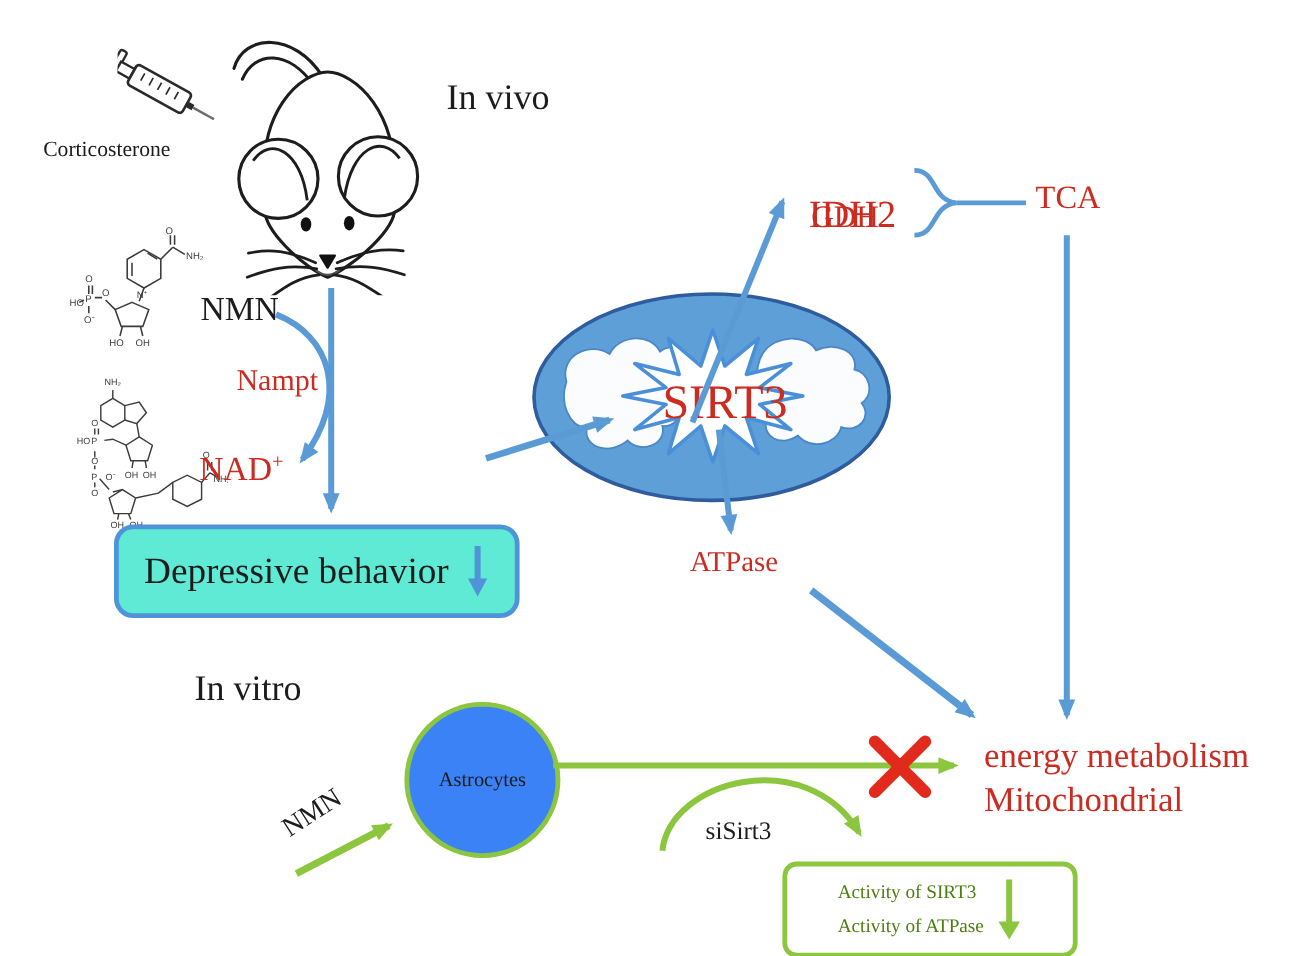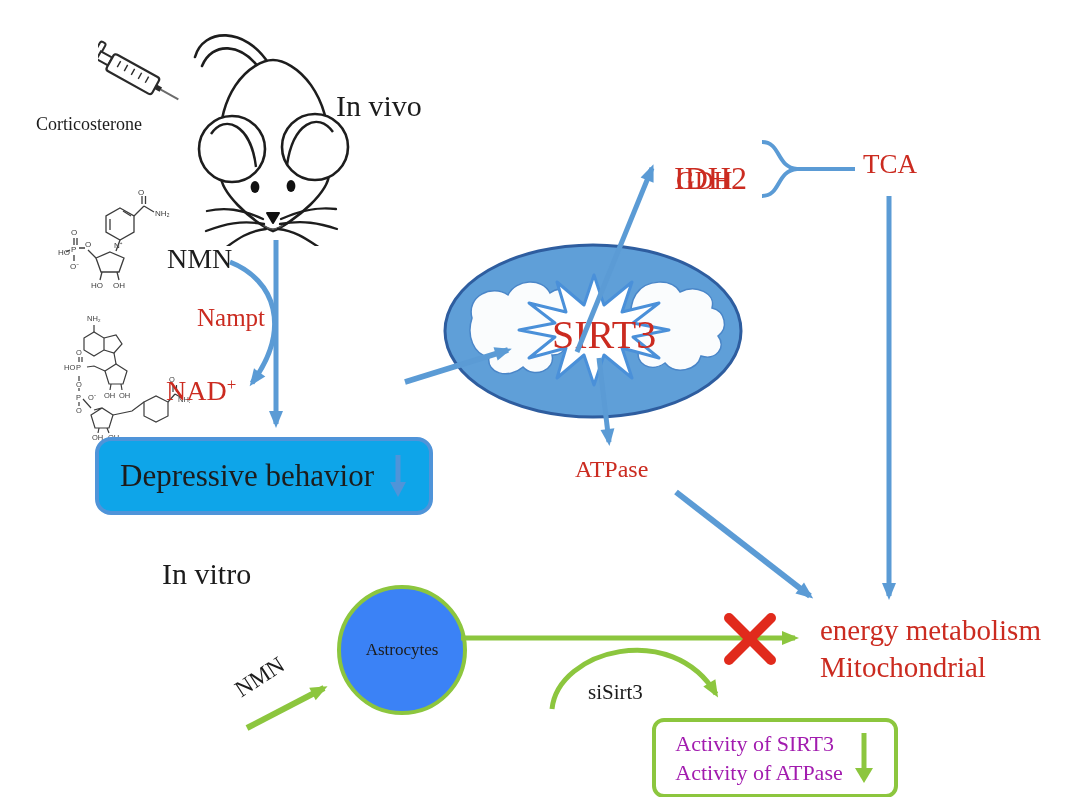--- a/index.html
+++ b/index.html
@@ -6,21 +6,21 @@
   .stage{position:relative;width:1080px;height:797px;background:#ffffff;overflow:hidden;
          font-family:"Liberation Serif", serif;}
   .lbl{position:absolute;color:#1c1c1c;white-space:nowrap;line-height:1.05;}
   .red{color:#cb2b20;}
   svg{display:block;}
   .overlay{position:absolute;left:0;top:0;z-index:6;pointer-events:none;}
   .shape{position:absolute;z-index:2;}
   .txt{z-index:5;}
   .box-blue{position:absolute;left:95px;top:437px;width:330px;height:70px;
             border:4px solid #4f94d9;border-radius:16px;z-index:3;
-            display:flex;align-items:center;justify-content:center;gap:14px;background:#0ea5e9;}
+            display:flex;align-items:center;justify-content:center;gap:14px;background:#5eead4;}
   .box-green{position:absolute;left:652px;top:718px;width:238px;height:72px;
              border:4px solid #8cc63e;border-radius:12px;z-index:3;
              display:flex;align-items:center;justify-content:center;gap:10px;background:#fff;}
   .box-green .lines{display:flex;flex-direction:column;}
   .circle-green{position:absolute;left:337px;top:585px;width:122px;height:122px;
                 border:4px solid #8cc63e;border-radius:50%;z-index:3;background:#3b82f6;
                 display:flex;align-items:center;justify-content:center;}
 </style>
 </head>
 <body>
@@ -63,21 +63,21 @@
     <g fill="none" stroke="#1d1d1d" stroke-width="2.3" stroke-linecap="round">
       <path d="M78,201 C56,191 40,189 22,193"></path>
       <path d="M79,206 C56,202 40,206 21,213"></path>
       <path d="M81,211 C62,213 50,223 36,233"></path>
       <path d="M96,201 C118,191 134,189 151,191"></path>
       <path d="M95,206 C118,202 134,205 152,211"></path>
       <path d="M93,211 C112,213 124,223 138,232"></path>
     </g>
   </svg>
 
-  <div class="lbl txt" style="left:336px;top:66px;font-size:30px;margin-top:24px;">In vivo</div>
+  <div class="lbl txt" style="left:372px;top:66px;font-size:30px;">In vivo</div>
 
   <svg class="shape" style="left:58px;top:188px;" width="175" height="118" viewBox="0 0 175 118">
     <g stroke="#3c3c3c" stroke-width="1.3" fill="none">
       <path d="M62,20 L76,28 L76,44 L62,52 L48,44 L48,28 Z"></path>
       <path d="M52,31 L52,42 M65,23 L73,28"></path>
       <path d="M76,28 L86,18 M84,16 L84,8 M87.5,16 L87.5,8 M86,18 L96,24"></path>
       <path d="M62,52 L58,63"></path>
       <path d="M52,64 L66,70 L61,84 L43,84 L38,70 Z"></path>
       <path d="M44,84 L42,92 M59,84 L61,92"></path>
       <path d="M38,70 L30,62 M27,60 L21,60"></path>
@@ -170,21 +170,21 @@
 
   <div class="circle-green">
     <span class="lbl" style="position:static;font-size:17px;">Astrocytes</span>
   </div>
 
   <div class="lbl txt" style="left:244px;top:678px;font-size:23px;transform:rotate(-33deg);transform-origin:left bottom;">NMN</div>
 
   <div class="lbl txt" style="left:588px;top:681px;font-size:21px;">siSirt3</div>
 
   <div class="box-green">
-    <div class="lines" style="font-size:22px;line-height:29px;color:#a21caf;">
+    <div class="lines" style="font-size:16px;line-height:29px;color:#4d7c0f;">
       <span>Activity of SIRT3</span>
       <span>Activity of ATPase</span>
     </div>
     <svg width="22" height="56" viewBox="0 0 22 56">
       <line x1="11" y1="3" x2="11" y2="40" stroke="#8cc63e" stroke-width="5"></line>
       <polygon points="2,38 20,38 11,53" fill="#8cc63e"></polygon>
     </svg>
   </div>
 
   <svg class="overlay" width="1080" height="797" viewBox="0 0 1080 797">

